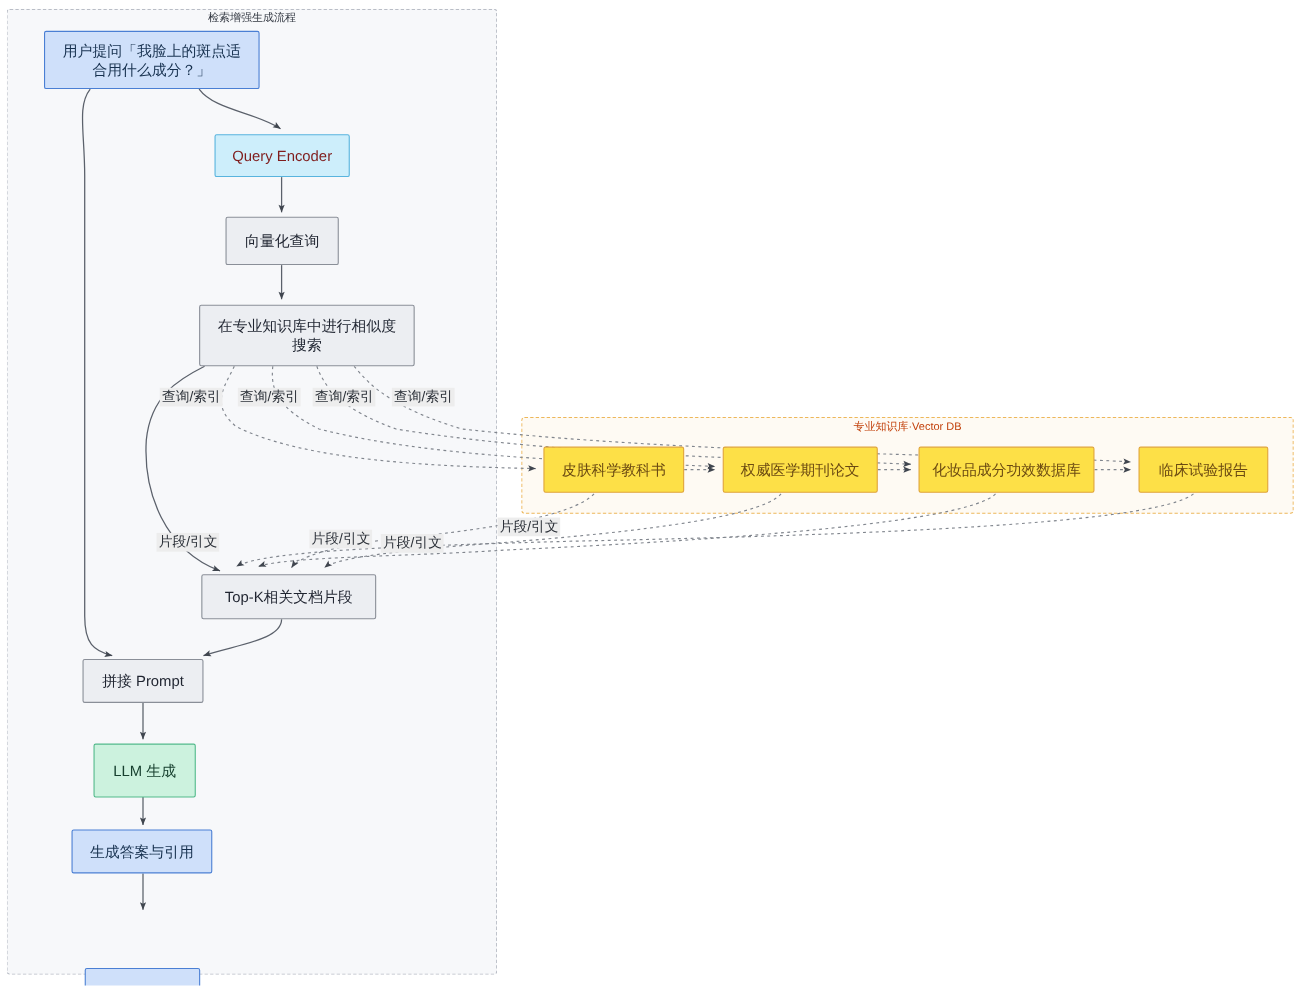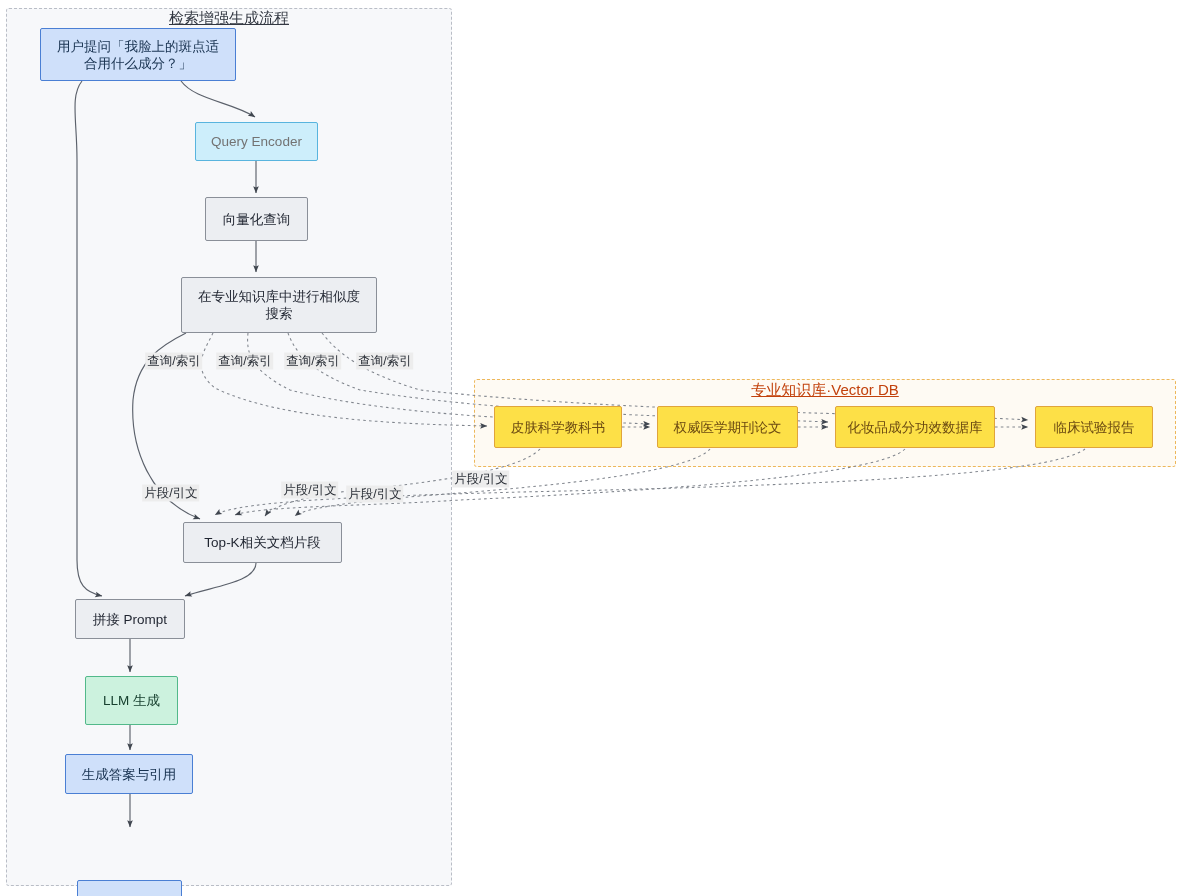--- a/index.html
+++ b/index.html
@@ -18,31 +18,31 @@
     display:flex;align-items:center;justify-content:center;
     text-align:center;
     font-size:13.5px;
     line-height:17px;
     border-radius:2px;
     white-space:pre-line;
     padding:15px 8px;
   }
   .n-default{background:#eceef2;border:1px solid #8a8f98;color:#1f2430;}
   .n-user{background:#cfe0fa;border:1px solid #4a7fd4;color:#17314f;}
-  .n-enc{background:#cdeefb;border:1px solid #58b4de;color:#737373;}
+  .n-enc{background:#cdeefb;border:1px solid #58b4de;color:#7f1d1d;}
   .n-llm{background:#ccf2de;border:1px solid #52b98a;color:#17402f;}
   .n-doc{background:#fde047;border:1px solid #e0a43b;color:#6b4a12;}
   .cluster{
     position:absolute;box-sizing:border-box;border-radius:3px;
   }
   .cluster-main{background:#f7f8fa;border:1px dashed #b9bdc6;}
   .cluster-db{background:#fefaf3;border:1px dashed #edb75a;}
   .cluster-title{
-    position:absolute;font-size:15px;color:#333842;
-    white-space:nowrap;transform:translateX(-50%);text-decoration:underline;
+    position:absolute;font-size:10px;color:#333842;
+    white-space:nowrap;transform:translateX(-50%);
   }
   .cluster-title.db{color:#c2410c;}
   .elabel{
     position:absolute;font-size:12.5px;color:#2b3038;
     background:#ededed;padding:1px 2px;white-space:nowrap;
     transform:translate(-50%,-50%);line-height:15px;
   }
 </style>
 </head>
 <body>

